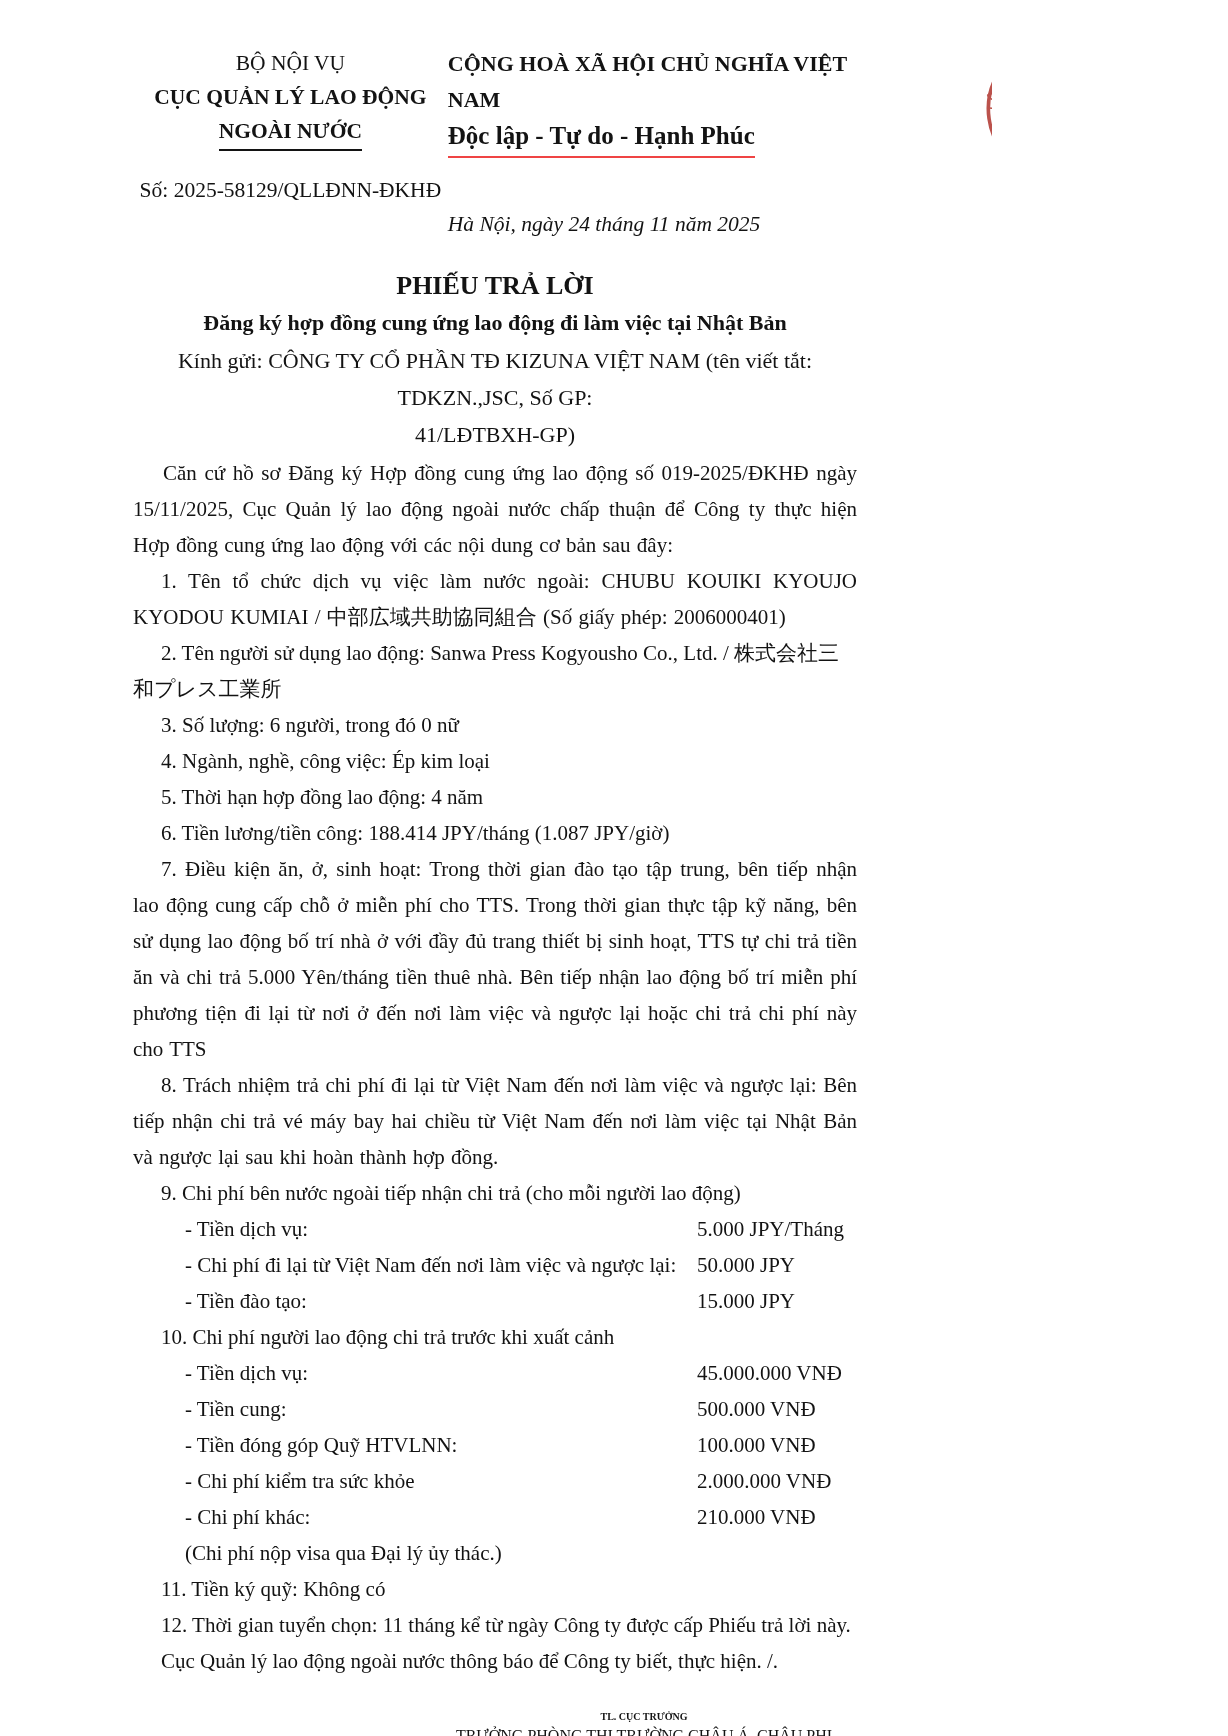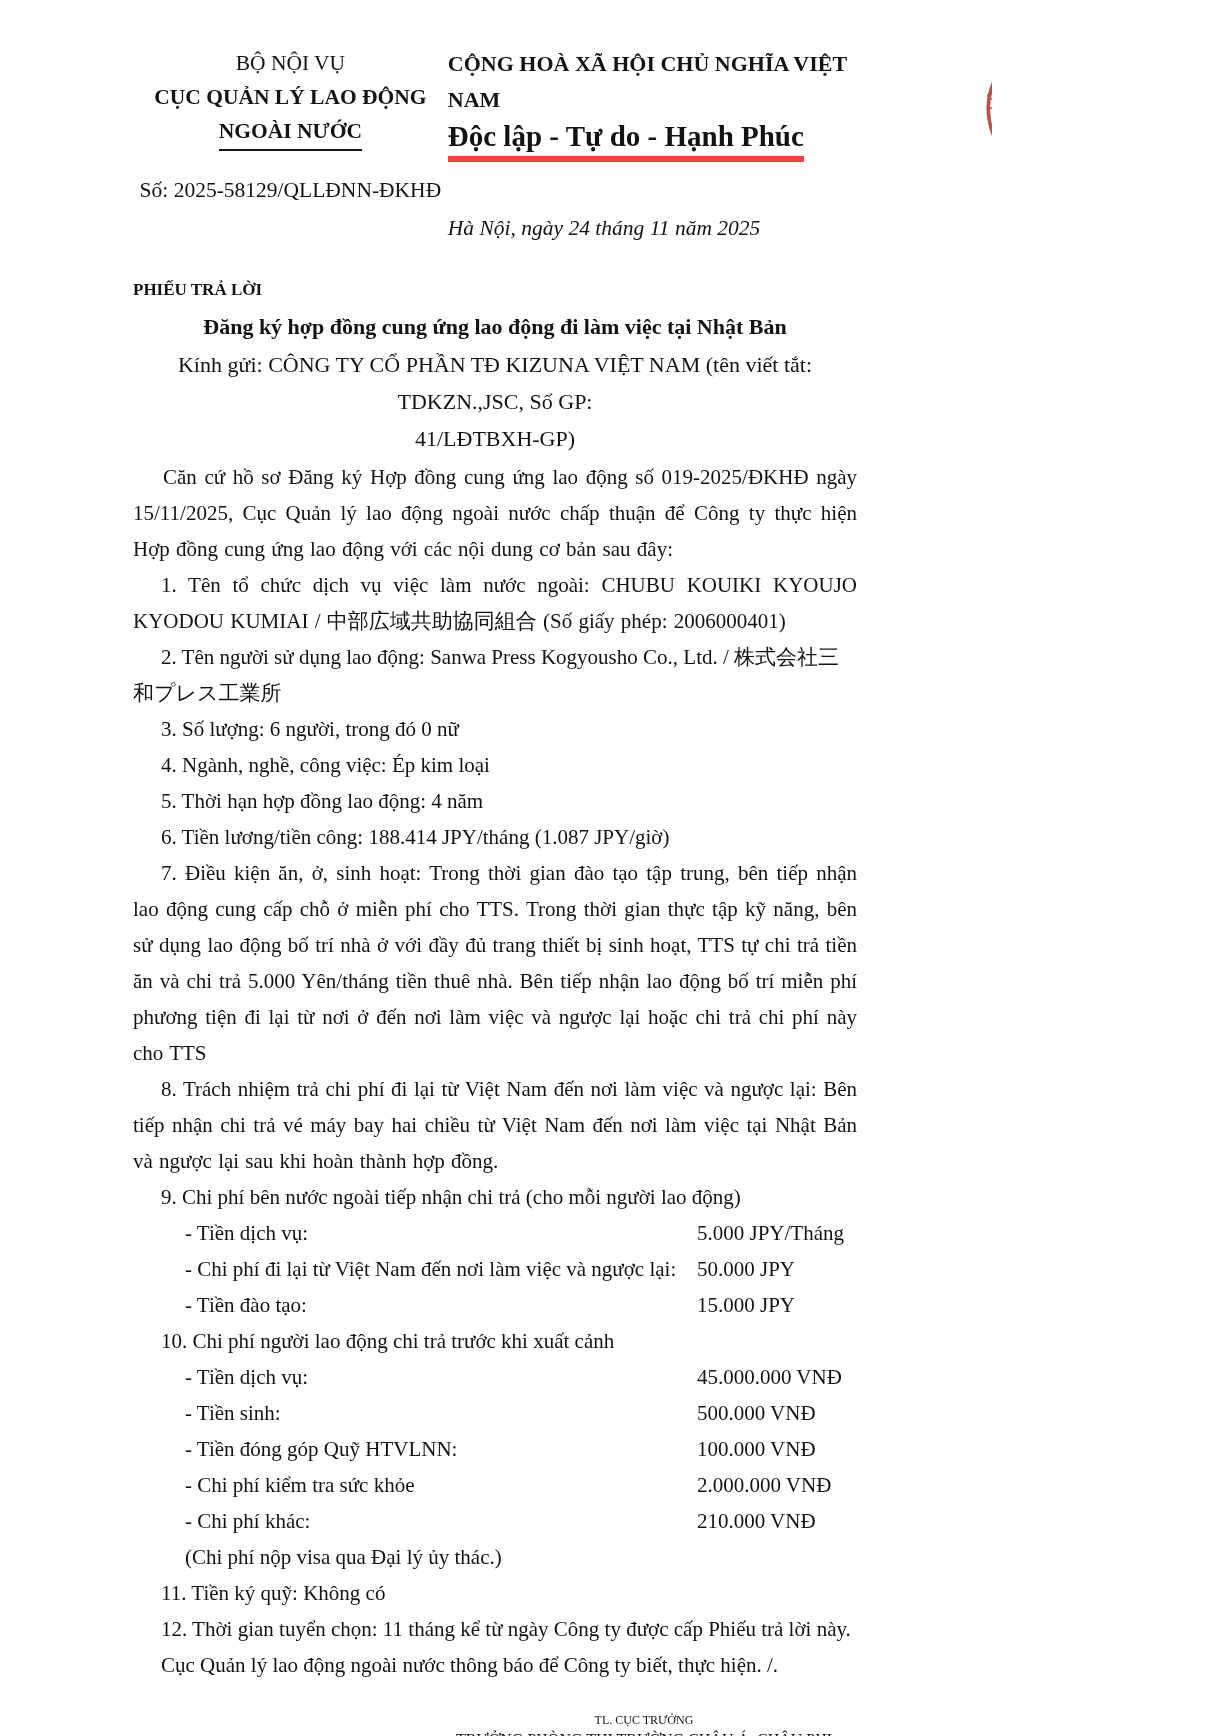--- a/index.html
+++ b/index.html
@@ -13,45 +13,45 @@
     padding:46px 135px 0 133px;
     overflow:hidden;
   }
   .bold{font-weight:bold;}
   .italic{font-style:italic;}
   
   .hdr{display:flex;}
   .hdr-left{width:400px;text-align:center;font-size:21.5px;line-height:34px;}
   .hdr-right{width:520px;font-size:22px;line-height:36px;}
   .org-sub{display:inline-block;border-bottom:2px solid #131313;padding-bottom:1px;}
-  .motto{display:inline-block;border-bottom:6px solid #ef4444;padding-bottom:2px;font-size:29px;}
+  .motto{display:inline-block;border-bottom:2px solid #ef4444;padding-bottom:2px;font-size:25px;}
   .doc-number{margin-top:22px;font-size:21.5px;}
   .place-date{margin-top:48px;font-size:21.5px;}
   
   .stamp{
     position:absolute;left:984px;top:34px;width:146px;height:150px;
     mix-blend-mode:multiply;opacity:.92;
   }
   .stamp text{font-family:"Liberation Sans","DejaVu Sans",sans-serif;font-weight:bold;}
   
-  .title{margin-top:26px;font-size:17px;font-weight:bold;line-height:36px;}
+  .title{margin-top:26px;text-align:center;font-size:26px;font-weight:bold;line-height:36px;}
   .subtitle{text-align:center;font-size:22px;font-weight:bold;line-height:38px;}
   .recipient{text-align:center;font-size:22px;line-height:37px;}
   
   .body{font-size:21px;line-height:36px;margin-top:2px;}
   .para{margin:0;text-indent:30px;text-align:justify;word-spacing:1px;}
   .item{margin:0;text-indent:28px;text-align:justify;word-spacing:1px;}
   .item-line{margin:0;text-indent:28px;text-align:left;}
   .fee-row{display:flex;}
   .fee-label{width:564px;box-sizing:border-box;padding-left:52px;white-space:nowrap;}
   .fee-value{white-space:nowrap;}
   .fee-note{padding-left:52px;}
   
   .sign-block{width:470px;margin:28px -22px 0 auto;text-align:center;}
-  .sign-title{font-size:12px;font-weight:normal;line-height:19px;}
+  .sign-title{font-size:10px;font-weight:bold;line-height:19px;}
   .sign-role{font-size:16px;font-weight:normal;line-height:19px;}
   .sign-svg{display:block;margin:8px auto 0 auto;}
   .sign-name{font-size:17px;font-weight:bold;margin-top:16px;}
 </style>
 </head>
 <body>
 
 <div class="page">
 
   <div class="hdr">
@@ -120,21 +120,21 @@
       <span class="fee-value">15.000 JPY</span>
     </div>
 
     <p class="item-line">10. Chi phí người lao động chi trả trước khi xuất cảnh</p>
 
     <div class="fee-row">
       <span class="fee-label">- Tiền dịch vụ:</span>
       <span class="fee-value">45.000.000 VNĐ</span>
     </div>
     <div class="fee-row">
-      <span class="fee-label">- Tiền sinh:</span>
+      <span class="fee-label">- Tiền cung:</span>
       <span class="fee-value">500.000 VNĐ</span>
     </div>
     <div class="fee-row">
       <span class="fee-label">- Tiền đóng góp Quỹ HTVLNN:</span>
       <span class="fee-value">100.000 VNĐ</span>
     </div>
     <div class="fee-row">
       <span class="fee-label">- Chi phí kiểm tra sức khỏe</span>
       <span class="fee-value">2.000.000 VNĐ</span>
     </div>

